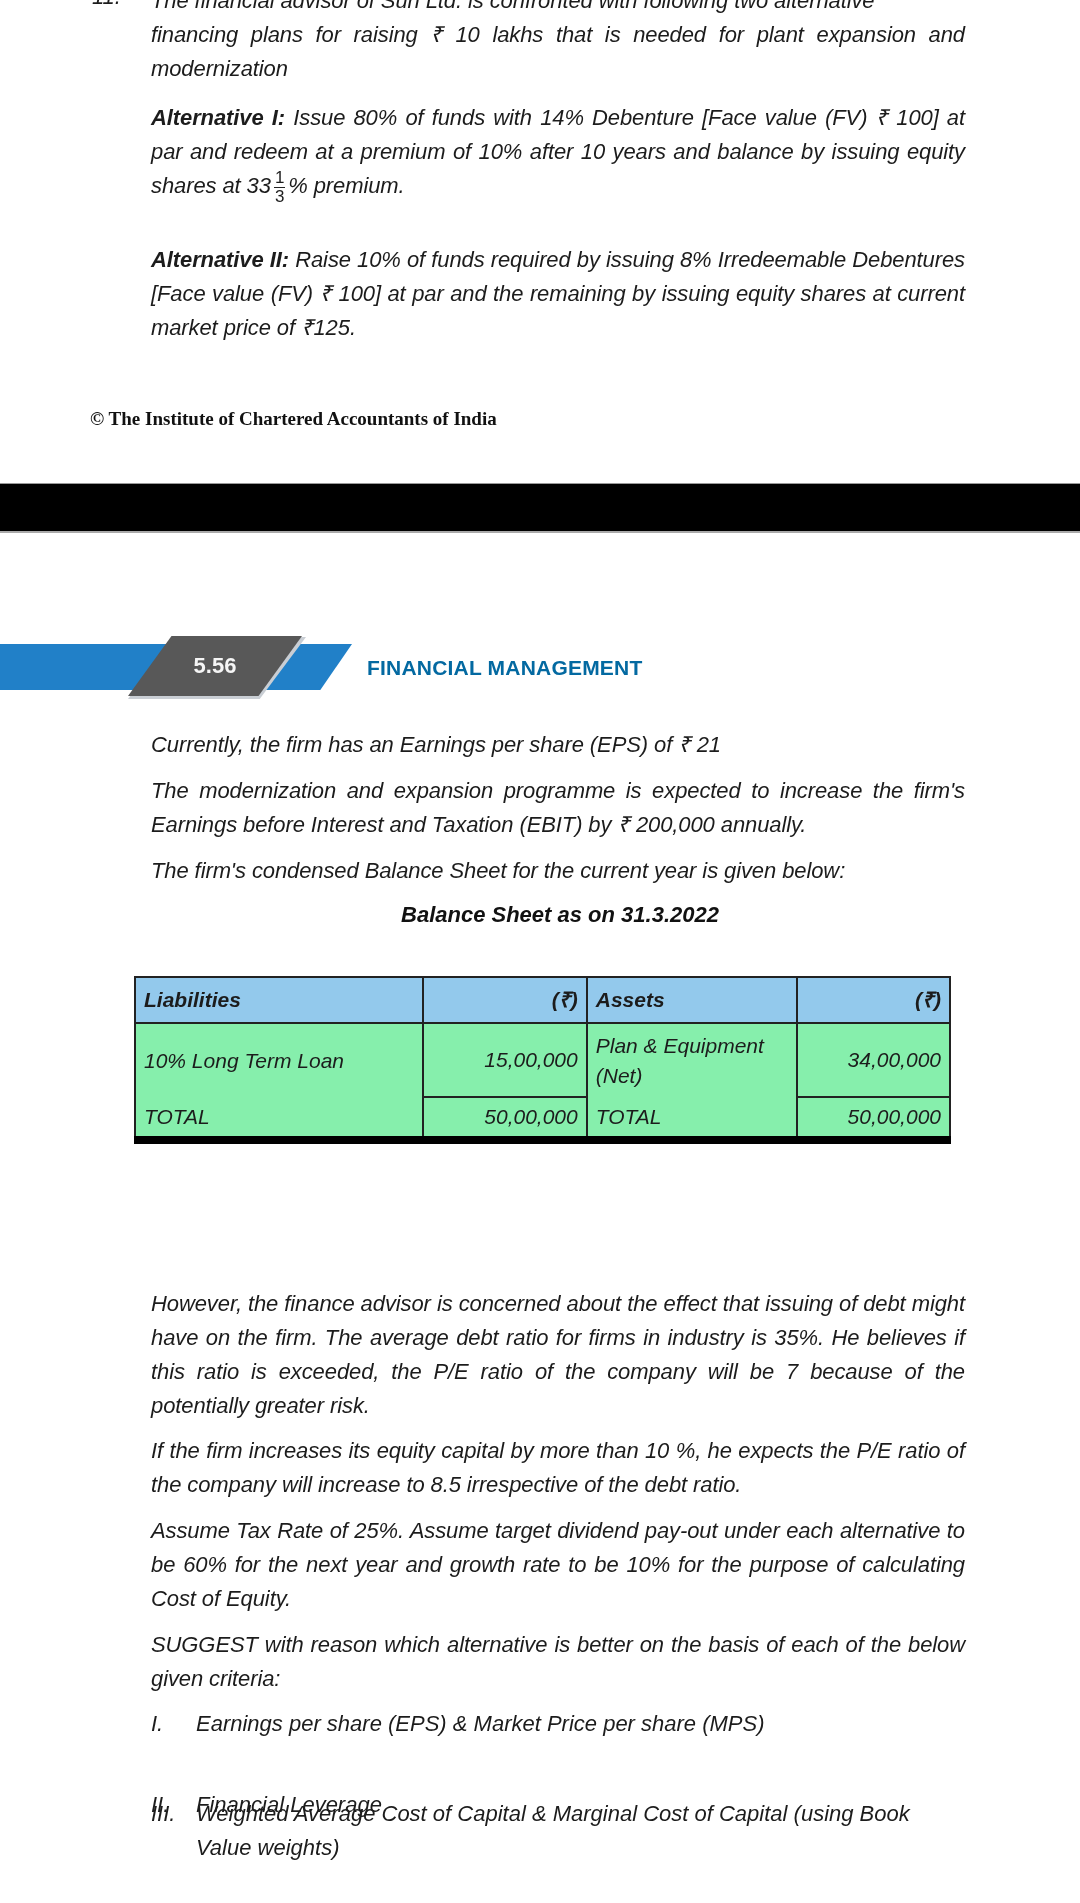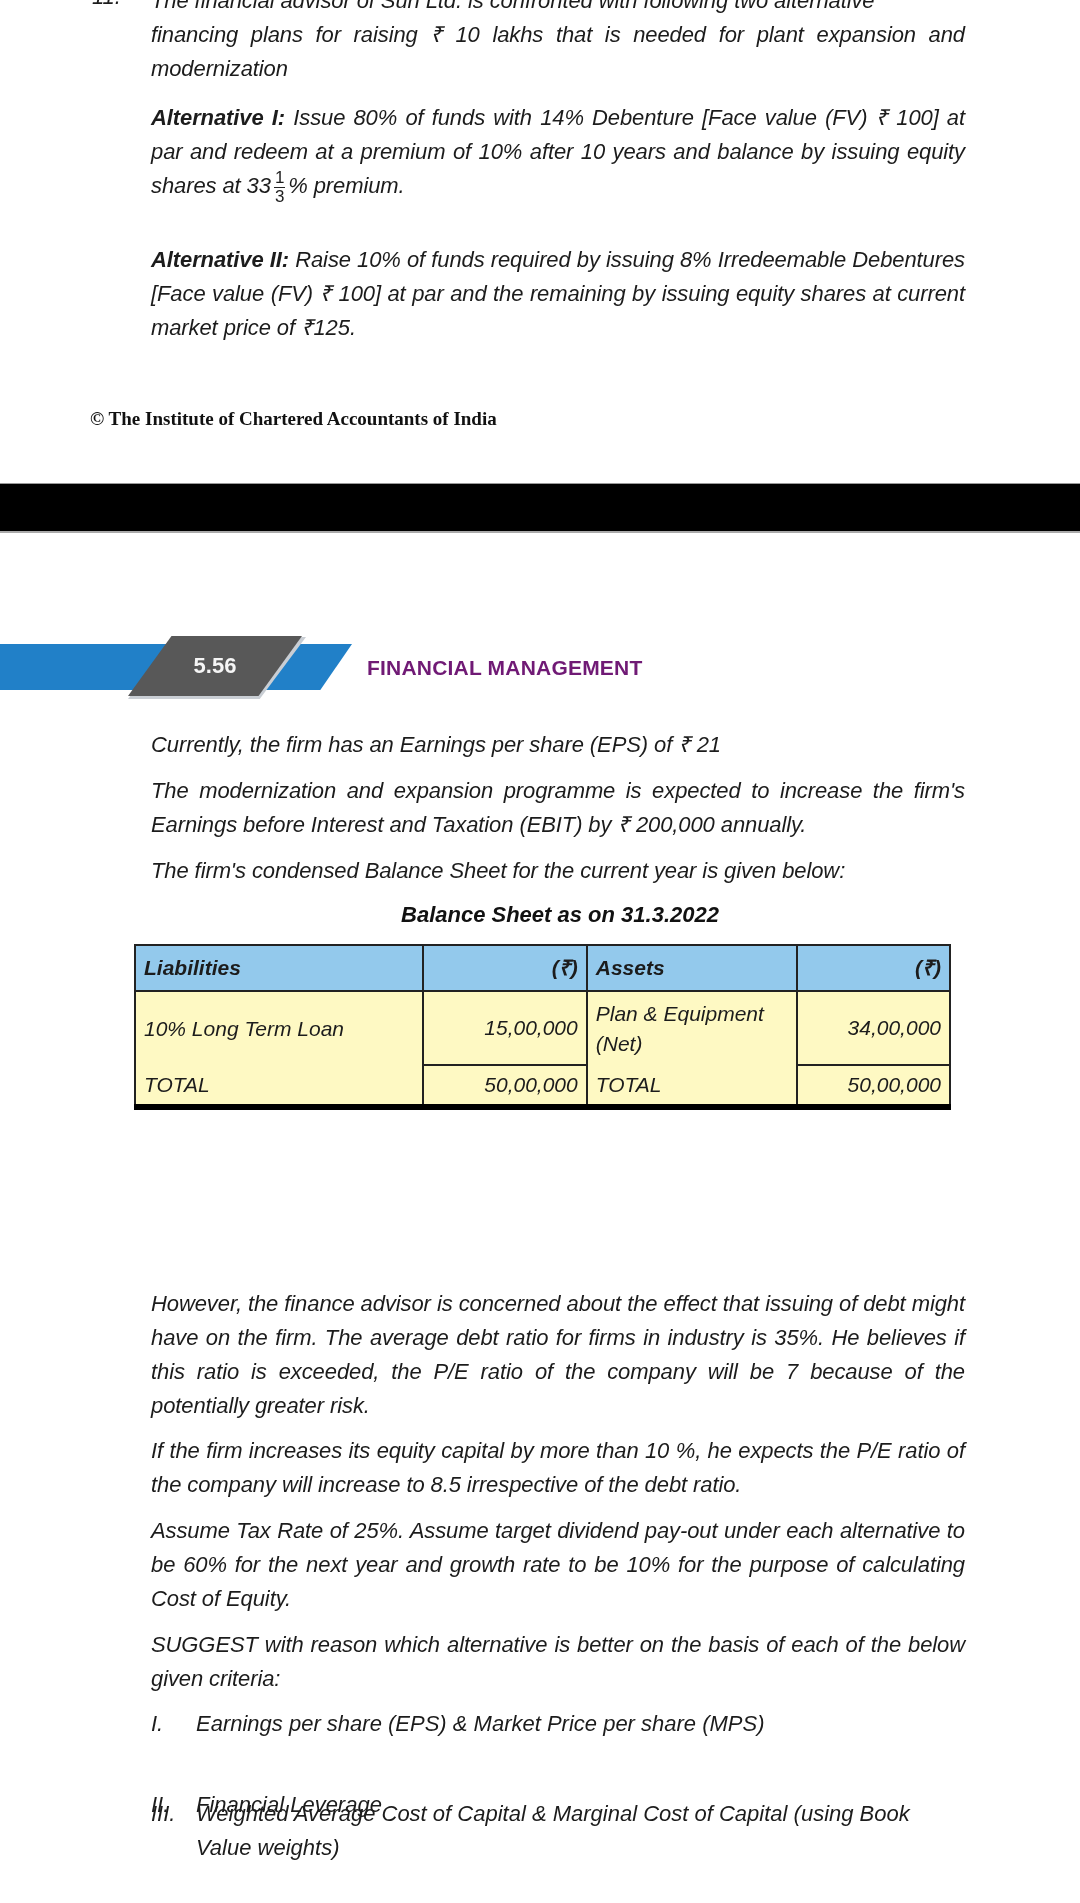--- a/index.html
+++ b/index.html
@@ -50,43 +50,43 @@
       background: #585858;
       clip-path: polygon(25% 0, 100% 0, 75% 100%, 0 100%);
     }
     .chapter-num {
       position: absolute; left: 128px; top: 636px; width: 174px; height: 60px;
       line-height: 60px; text-align: center; color: #f5f5f5;
       font-family: "Liberation Sans", sans-serif; font-weight: bold; font-size: 22px;
     }
     .chapter-title {
       position: absolute; left: 367px; top: 656px;
-      color: #701a75; font-family: "Liberation Sans", sans-serif; font-weight: bold; font-size: 21px;
+      color: #0369a1; font-family: "Liberation Sans", sans-serif; font-weight: bold; font-size: 21px;
       letter-spacing: 0.2px;
     }
     .table-title {
       position: absolute; left: 0; width: 1120px; top: 902px; text-align: center;
       font-family: "Liberation Sans", sans-serif; font-weight: bold; font-style: italic; font-size: 22px; color: #111;
     }
     table.bs {
-      position: absolute; left: 134px; top: 944px; width: 817px;
-      border-collapse: collapse; background: #fef9c3;
+      position: absolute; left: 134px; top: 976px; width: 817px;
+      border-collapse: collapse; background: #86efac;
       font-family: "Liberation Sans", sans-serif; font-style: italic; font-size: 21px; color: #1c1c1c;
     }
     table.bs td, table.bs th {
       border-left: 2px solid #222; border-right: 2px solid #222;
       padding: 4px 8px; vertical-align: middle; line-height: 30px;
     }
     table.bs thead th {
       background: #93c9ec; font-weight: bold; text-align: left; height: 36px;
       border-top: 2px solid #222; border-bottom: 2px solid #222;
     }
     table.bs thead th.num { text-align: right; }
     table.bs td.num { text-align: right; }
-    table.bs tr.tot td { border-top: 2px solid #222; border-bottom: 6px solid #000000; }
+    table.bs tr.tot td { border-top: 2px solid #222; border-bottom: 8px solid #000000; }
     table.bs tr.tot td.no-top { border-top: none; }
     .justify-eq { display: flex; justify-content: space-between; }
     .crit {
       position: absolute; left: 151px; width: 820px;
       font-style: italic; font-size: 22px; line-height: 34px; color: #1c1c1c;
       font-family: "Liberation Sans", sans-serif;
     }
     .crit .roman { position: absolute; left: 0; width: 40px; }
     .crit .txt { position: absolute; left: 45px; width: 775px; }
   </style>

